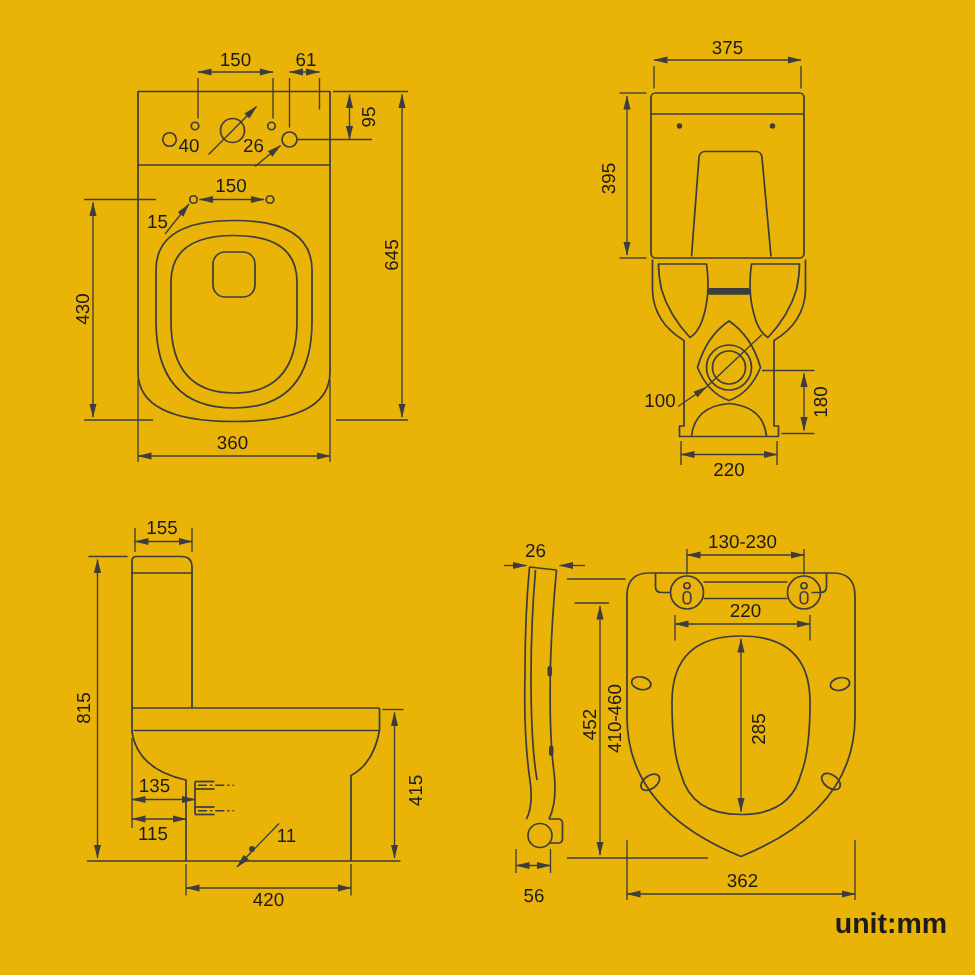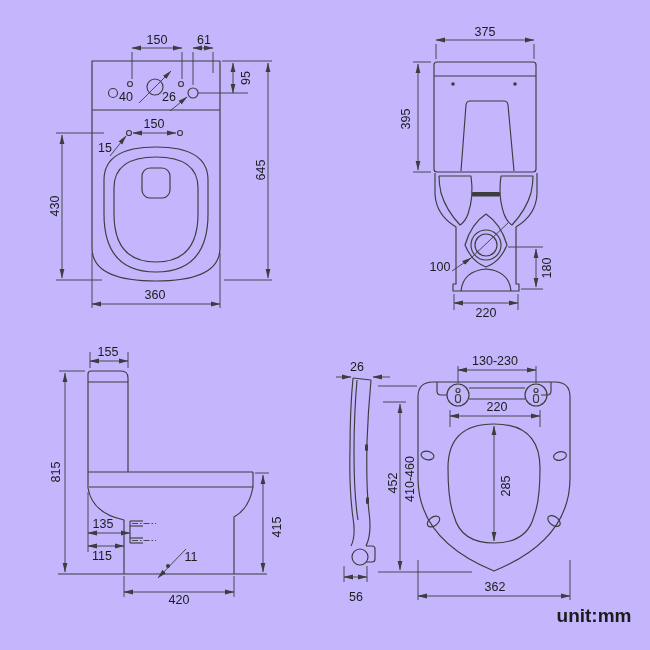--- a/index.html
+++ b/index.html
@@ -1,16 +1,16 @@
 <!DOCTYPE html>
 <html><head>
 <meta charset="utf-8">
 <style>
   html,body{margin:0;padding:0;background:#ffffff;}
-  .canvas{width:650px;height:650px;background:#c4b5fd;position:relative;}
+  .canvas{width:650px;height:650px;background:#eab308;position:relative;}
   svg{display:block;}
   .ln{fill:none;stroke:#3d3d3d;stroke-width:1.15;stroke-linejoin:round;stroke-linecap:butt;}
   .dm{fill:none;stroke:#3d3d3d;stroke-width:0.9;}
   .cl{fill:none;stroke:#3d3d3d;stroke-width:0.9;stroke-dasharray:6 2 1.5 2;}
   .fd{fill:#3d3d3d;stroke:none;}
   .ae{marker-end:url(#arrE);}
   .as{marker-start:url(#arrS);}
   text{font-family:"Liberation Sans","DejaVu Sans",sans-serif;font-size:12.5px;fill:#1c1c1c;text-anchor:middle;}
   .unit{font-size:19px;font-weight:bold;}
 </style>

